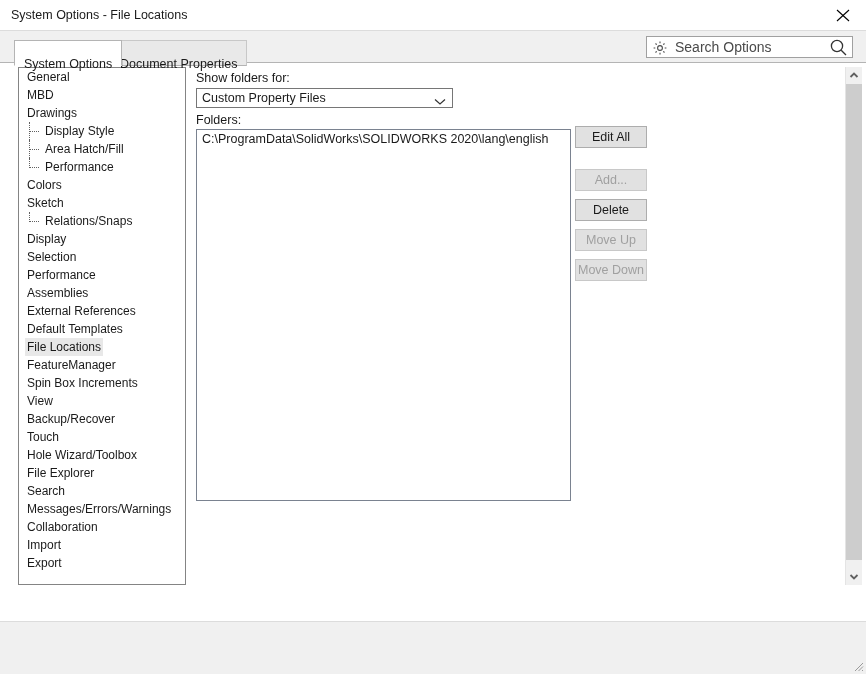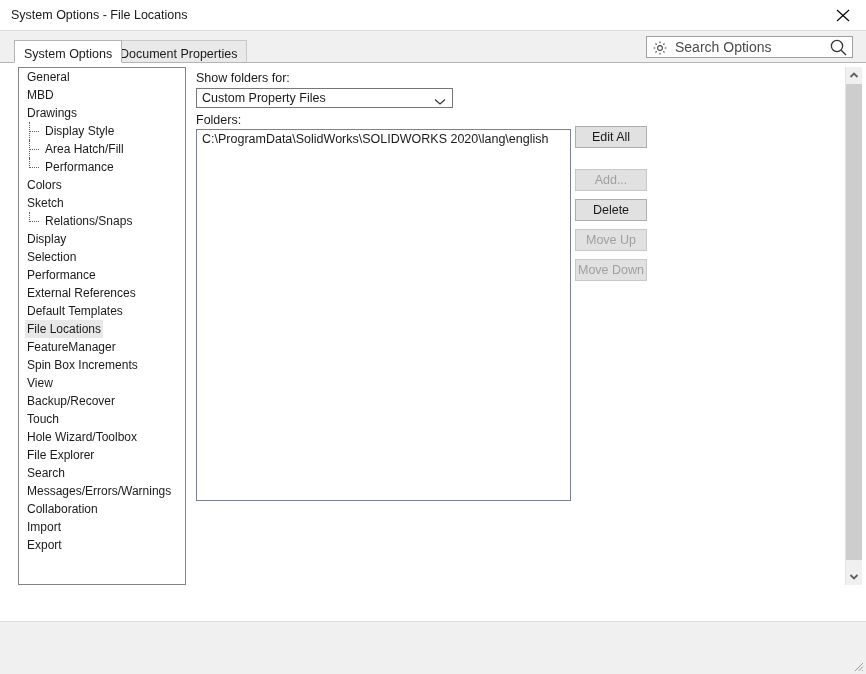--- a/index.html
+++ b/index.html
@@ -59,21 +59,21 @@
     content: "";
     position: absolute;
     left: 0; bottom: 0; right: 0;
     height: 1px;
     background: #b4b4b4;
   }
   .tab {
     position: absolute;
     top: 9px;
     height: 23px;
-    padding: 2px 9px;
+    padding: 12px 9px;
     line-height: 22px;
     font-size: 12.5px;
     color: #1a1a1a;
     box-sizing: border-box;
     cursor: default;
     white-space: nowrap;
   }
   .tab.active {
     background: #ffffff;
     border: 1px solid #b4b4b4;
@@ -339,20 +339,21 @@
       <div class="tree-item"><span class="label">Drawings</span></div>
       <div class="tree-item child"><span class="vline"></span><span class="stub"></span><span class="label">Display Style</span></div>
       <div class="tree-item child"><span class="vline"></span><span class="stub"></span><span class="label">Area Hatch/Fill</span></div>
       <div class="tree-item child last"><span class="vline"></span><span class="stub"></span><span class="label">Performance</span></div>
       <div class="tree-item"><span class="label">Colors</span></div>
       <div class="tree-item"><span class="label">Sketch</span></div>
       <div class="tree-item child last"><span class="vline"></span><span class="stub"></span><span class="label">Relations/Snaps</span></div>
       <div class="tree-item"><span class="label">Display</span></div>
       <div class="tree-item"><span class="label">Selection</span></div>
       <div class="tree-item"><span class="label">Performance</span></div>
+      <div class="tree-item"><span class="label">Assemblies</span></div>
       <div class="tree-item"><span class="label">External References</span></div>
       <div class="tree-item"><span class="label">Default Templates</span></div>
       <div class="tree-item selected"><span class="label">File Locations</span></div>
       <div class="tree-item"><span class="label">FeatureManager</span></div>
       <div class="tree-item"><span class="label">Spin Box Increments</span></div>
       <div class="tree-item"><span class="label">View</span></div>
       <div class="tree-item"><span class="label">Backup/Recover</span></div>
       <div class="tree-item"><span class="label">Touch</span></div>
       <div class="tree-item"><span class="label">Hole Wizard/Toolbox</span></div>
       <div class="tree-item"><span class="label">File Explorer</span></div>

